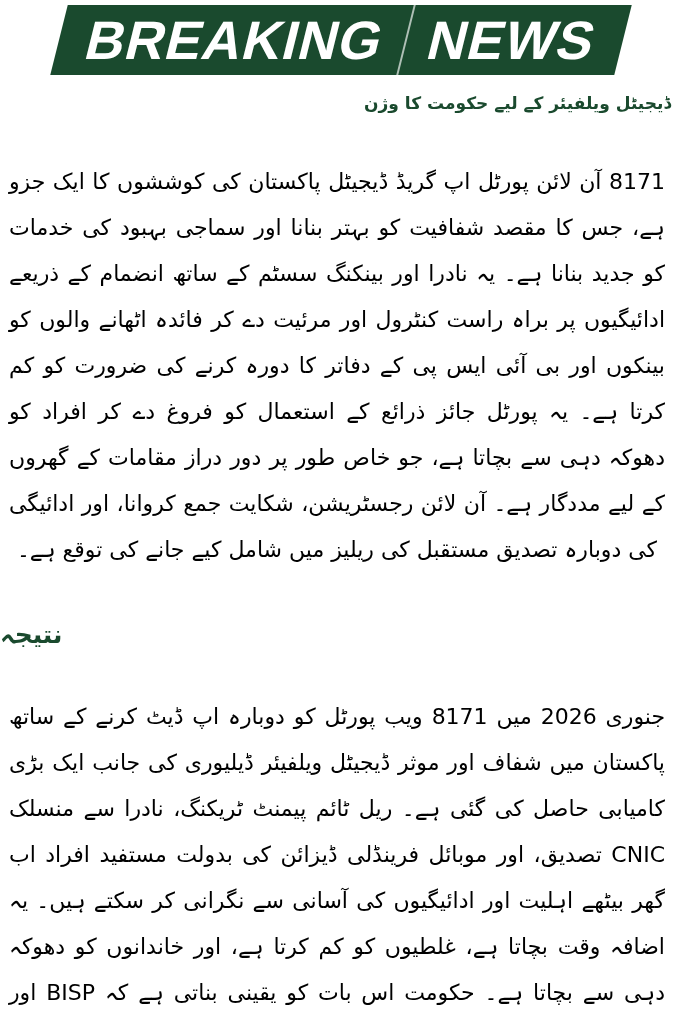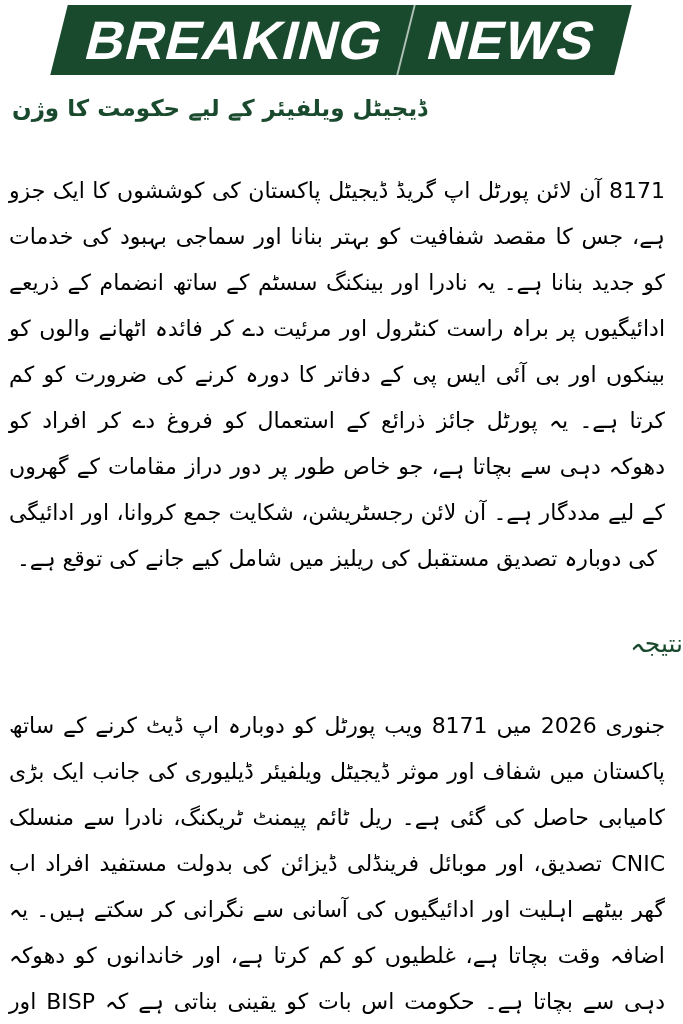--- a/index.html
+++ b/index.html
@@ -51,40 +51,40 @@
     margin: -6px 8px;
     background: rgba(255,255,255,0.65);
   }
   
   .urdu {
     font-family: "DejaVu Sans", sans-serif;
     direction: rtl;
   }
   .subtitle {
     margin: 16px 12px 0 12px;
-    text-align: left;
+    text-align: right;
     color: var(--accent);
-    font-size: 23px;
+    font-size: 17px;
     font-weight: bold;
     line-height: 1.5;
   }
   .body-text {
     margin: 42px 18px 0 9px;
     color: var(--body-text);
     font-size: 22px;
     line-height: 46px;
     text-align: justify;
     text-align-last: center;
   }
   .section-heading {
     margin: 44px 0 0 0;
-    text-align: right;
+    text-align: left;
     color: var(--accent);
     font-size: 25px;
-    font-weight: normal;
+    font-weight: bold;
     line-height: 1.4;
   }
 </style>
 </head>
 <body style="--accent: #1a4a2e; --banner-text: #ffffff; --body-text: #000000;">
 
 <div class="page">
 
   <div class="banner-wrap">
     <div class="banner">

